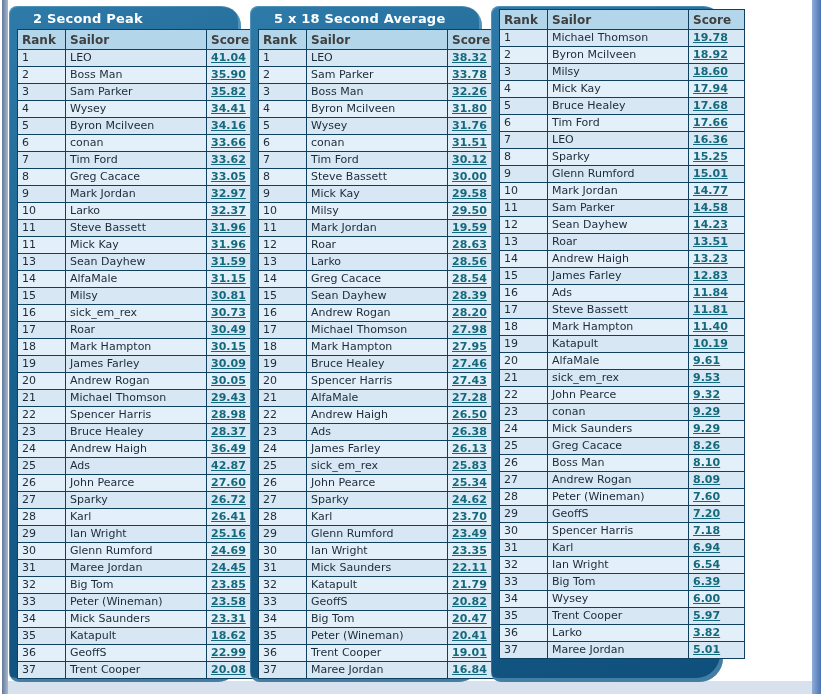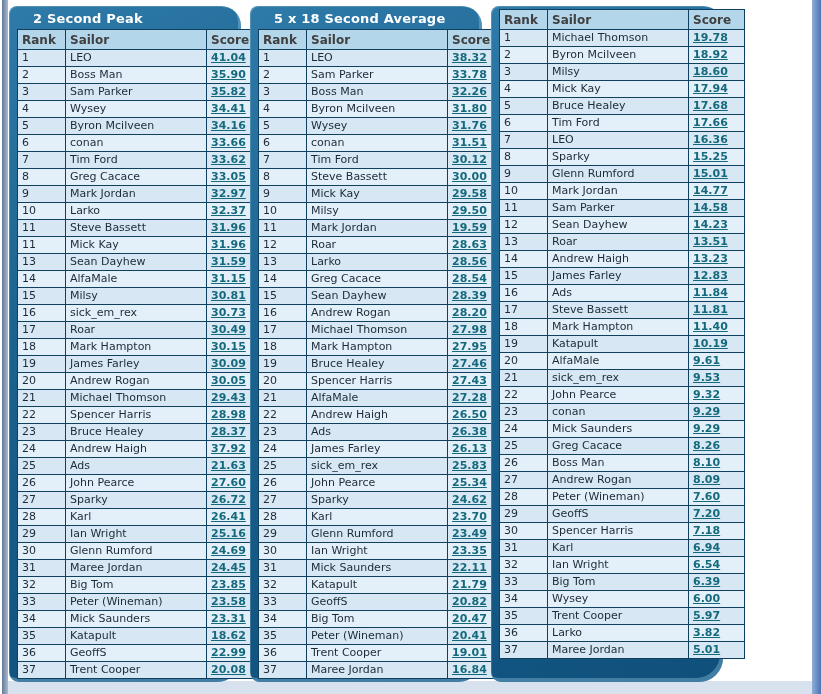--- a/index.html
+++ b/index.html
@@ -207,26 +207,26 @@
             <td><a class="score-link">28.98</a></td>
           </tr>
           <tr>
             <td>23</td>
             <td>Bruce Healey</td>
             <td><a class="score-link">28.37</a></td>
           </tr>
           <tr>
             <td>24</td>
             <td>Andrew Haigh</td>
-            <td><a class="score-link">37.92</a></td>
+            <td><a class="score-link">36.49</a></td>
           </tr>
           <tr>
             <td>25</td>
             <td>Ads</td>
-            <td><a class="score-link">21.63</a></td>
+            <td><a class="score-link">42.87</a></td>
           </tr>
           <tr>
             <td>26</td>
             <td>John Pearce</td>
             <td><a class="score-link">27.60</a></td>
           </tr>
           <tr>
             <td>27</td>
             <td>Sparky</td>
             <td><a class="score-link">26.72</a></td>

